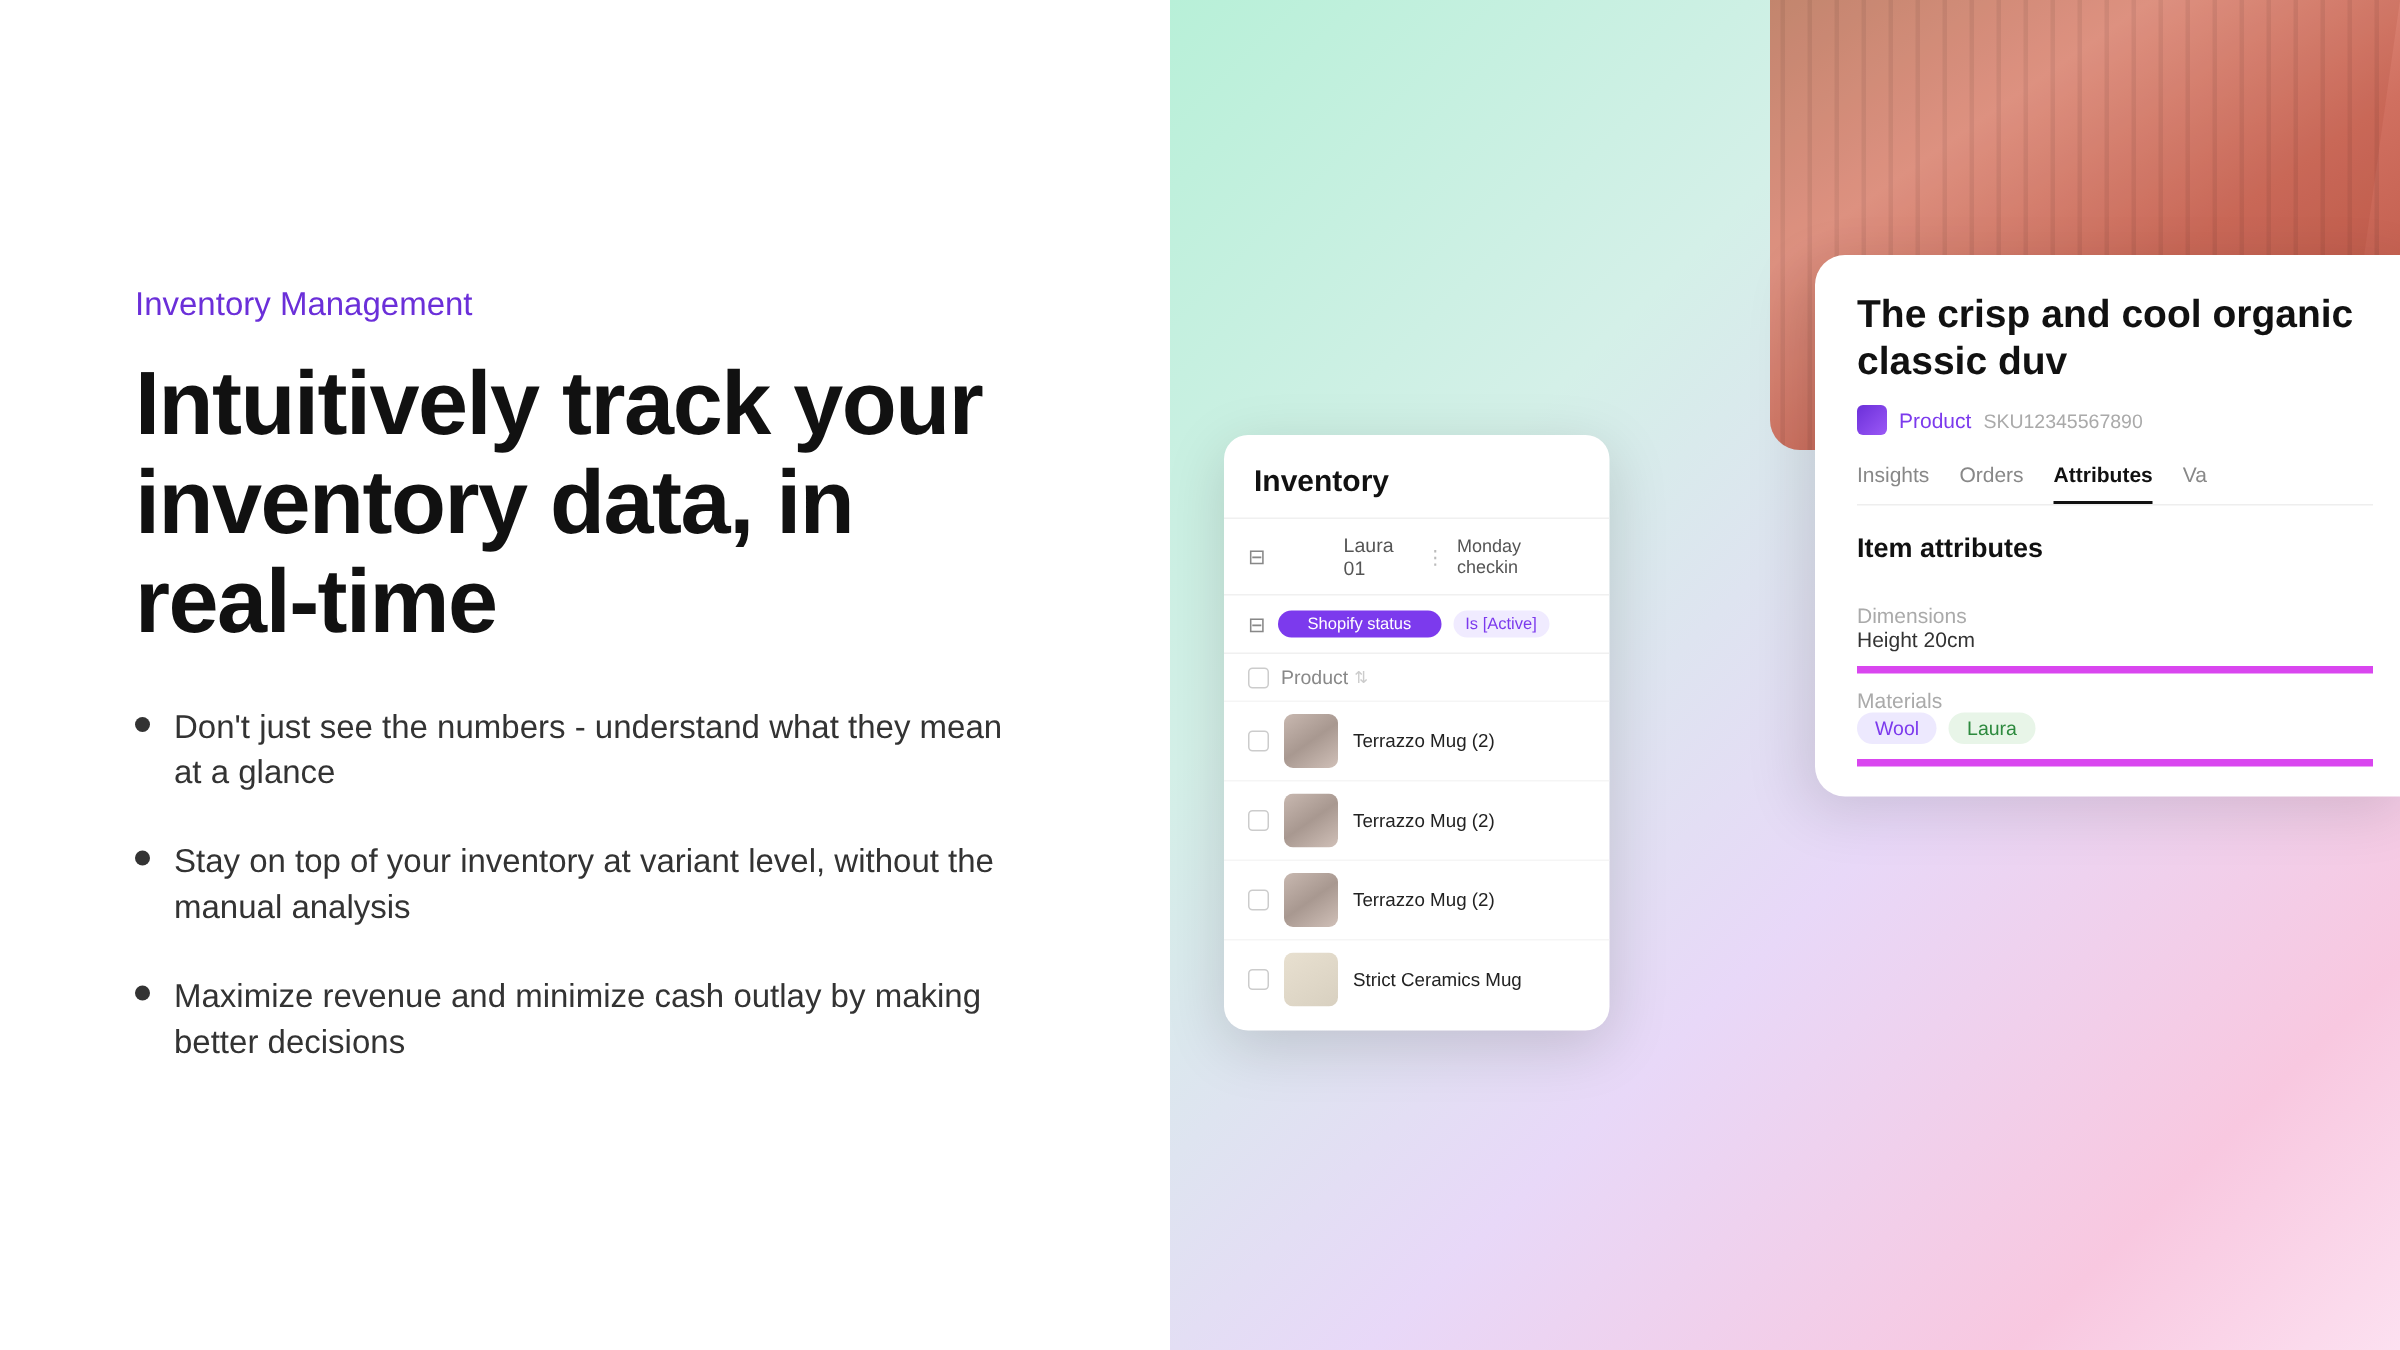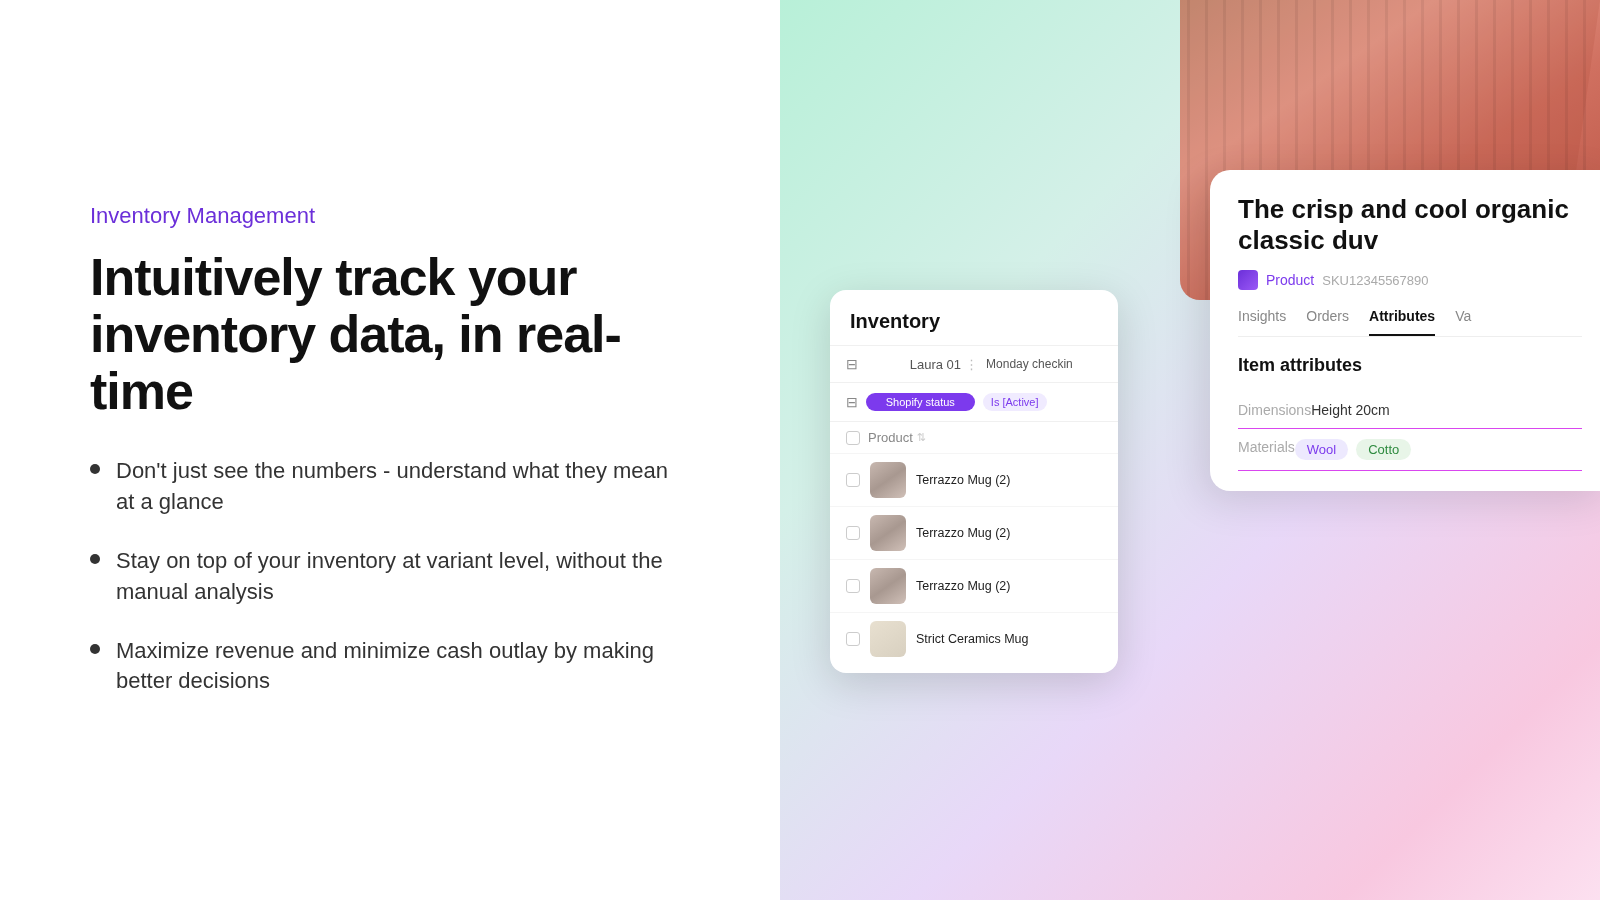--- a/index.html
+++ b/index.html
@@ -23,21 +23,21 @@
       padding: 68px 90px;
       flex-shrink: 0;
     }
     .category-label {
       color: #6B2FD9;
       font-size: 22px;
       font-weight: 500;
       margin-bottom: 20px;
     }
     .main-heading {
-      font-size: 52px;
+      font-size: 60px;
       font-weight: 800;
       color: #111;
       line-height: 1.1;
       margin-bottom: 36px;
       letter-spacing: -1px;
     }
     .bullet-list {
       list-style: none;
       display: flex;
       flex-direction: column;
@@ -94,23 +94,23 @@
     }
     
     .rug-lines {
       position: absolute;
       top: 0; left: 0; right: 0; bottom: 0;
     }
 
     
     .inventory-card {
       position: absolute;
-      left: 50px;
+      left: 36px;
       top: 290px;
-      width: 288px;
+      width: 257px;
       background: #fff;
       border-radius: 16px;
       box-shadow: 0 10px 40px rgba(0,0,0,0.15);
       overflow: hidden;
       padding-bottom: 8px;
     }
     .inv-header {
       padding: 20px 20px 12px;
       font-size: 20px;
       font-weight: 700;
@@ -266,21 +266,22 @@
     .section-title {
       font-size: 18px;
       font-weight: 700;
       color: #111;
       margin-bottom: 16px;
     }
     .attr-row {
       display: flex;
       align-items: flex-start;
       padding: 10px 0;
-      border-bottom: 1px solid #d946ef;
+      border-bottom: 5px solid #d946ef;
+      flex-direction: column;
     }
     .attr-label {
       font-size: 14px;
       color: #aaa;
     }
     .attr-value {
       font-size: 14px;
       color: #333;
     }
     .tag {
@@ -424,17 +425,17 @@
 
     <div class="attr-row">
       <span class="attr-label">Dimensions</span>
       <span class="attr-value">Height 20cm</span>
     </div>
 
     <div class="attr-row">
       <span class="attr-label">Materials</span>
       <div class="tags-row">
         <span class="tag tag-purple">Wool</span>
-        <span class="tag tag-green">Cotto</span>
+        <span class="tag tag-green">Laura</span>
       </div>
     </div>
   </div>
 </div>
 
 </body></html>

